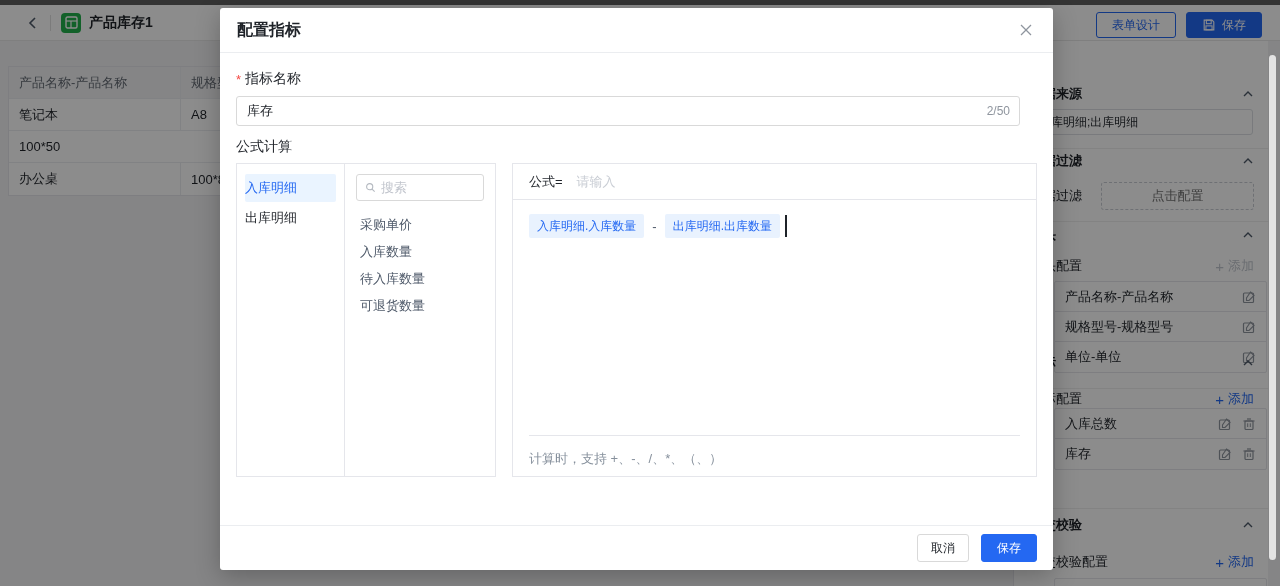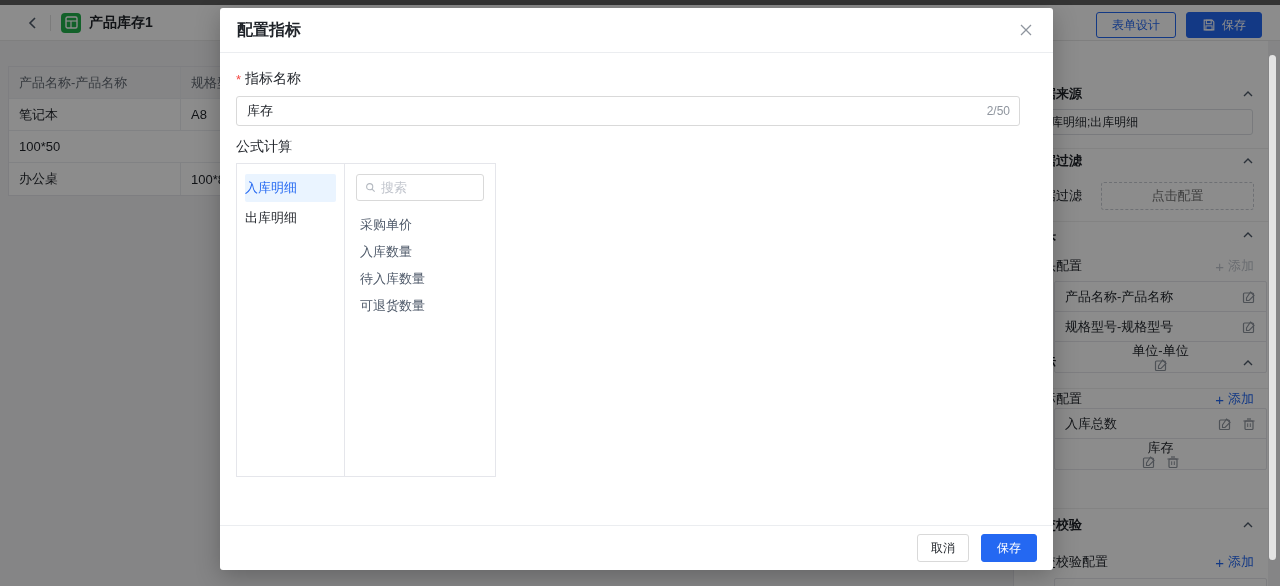--- a/index.html
+++ b/index.html
@@ -36,21 +36,21 @@
   .sb-row-label { position:absolute; left:16px; font-size:13px; color:#1f2329; white-space:nowrap; }
   .dashed-btn { position:absolute; left:87px; width:153px; height:28px; border:1px dashed #c9cdd4; border-radius:3px; background:#fff; font-size:13px; color:#737373; display:flex; align-items:center; justify-content:center; cursor:pointer; }
   .sb-config-row { position:absolute; left:16px; right:14px; display:flex; justify-content:space-between; align-items:center; height:20px; }
   .sb-config-label { font-size:13px; color:#1f2329; white-space:nowrap; }
   .add-link { display:flex; align-items:center; gap:4px; font-size:13px; cursor:pointer; white-space:nowrap; }
   .add-blue { color:#2468f2; }
   .add-gray { color:#c2c7cf; }
   .add-plus { font-size:15px; line-height:1; }
   .card-group { position:absolute; left:40px; width:213px; border:1px solid #e5e6eb; border-radius:2px; background:#fff; }
   .card-row { height:30px; display:flex; align-items:center; padding:0 10px; border-bottom:1px solid #e5e6eb; cursor:pointer; }
-  .card-row:last-child { border-bottom:none;flex-direction:column; }
+  .card-row:last-child { border-bottom:none; }
   .card-text { flex:1; font-size:13px; color:#1f2329; white-space:nowrap; overflow:hidden; }
   .card-icons { display:flex; gap:10px; }
   .icon-14 { width:14px; height:14px; cursor:pointer; }
 
   
   .overlay { position:absolute; inset:0; background:rgba(0,0,0,0.45); z-index:10; }
   .scroll-thumb { position:absolute; left:1269px; top:55px; width:7px; height:505px; border-radius:4px; background:#e3e3e3; z-index:15; cursor:pointer; }
 
   
   .modal { position:absolute; left:220px; top:8px; width:833px; height:562px; background:#fff; border-radius:3px; box-shadow:0 6px 24px rgba(0,0,0,.25); z-index:20; }
@@ -302,20 +302,34 @@
             </svg>
           <input class="search-input" placeholder="搜索" style="">
         </div>
         <div class="field-item">采购单价</div>
         <div class="field-item">入库数量</div>
         <div class="field-item">待入库数量</div>
         <div class="field-item">可退货数量</div>
       </div>
     </div>
 
+    <div class="formula-panel">
+      <div class="formula-head">
+        <span class="formula-eq">公式=</span>
+        <span class="formula-placeholder">请输入</span>
+      </div>
+      <div class="formula-body">
+        <span class="f-tag">入库明细.入库数量</span>
+        <span class="f-op">-</span>
+        <span class="f-tag">出库明细.出库数量</span>
+        <span class="f-cursor"></span>
+      </div>
+      <div class="formula-hint-divider"></div>
+      <div class="formula-hint">计算时，支持 +、-、/、*、（、）</div>
+    </div>
 
     <div class="modal-footer">
       <button class="btn btn-cancel">取消</button>
       <button class="btn btn-save">保存</button>
     </div>
   </div>
 
 </div>
 
 </body></html>

